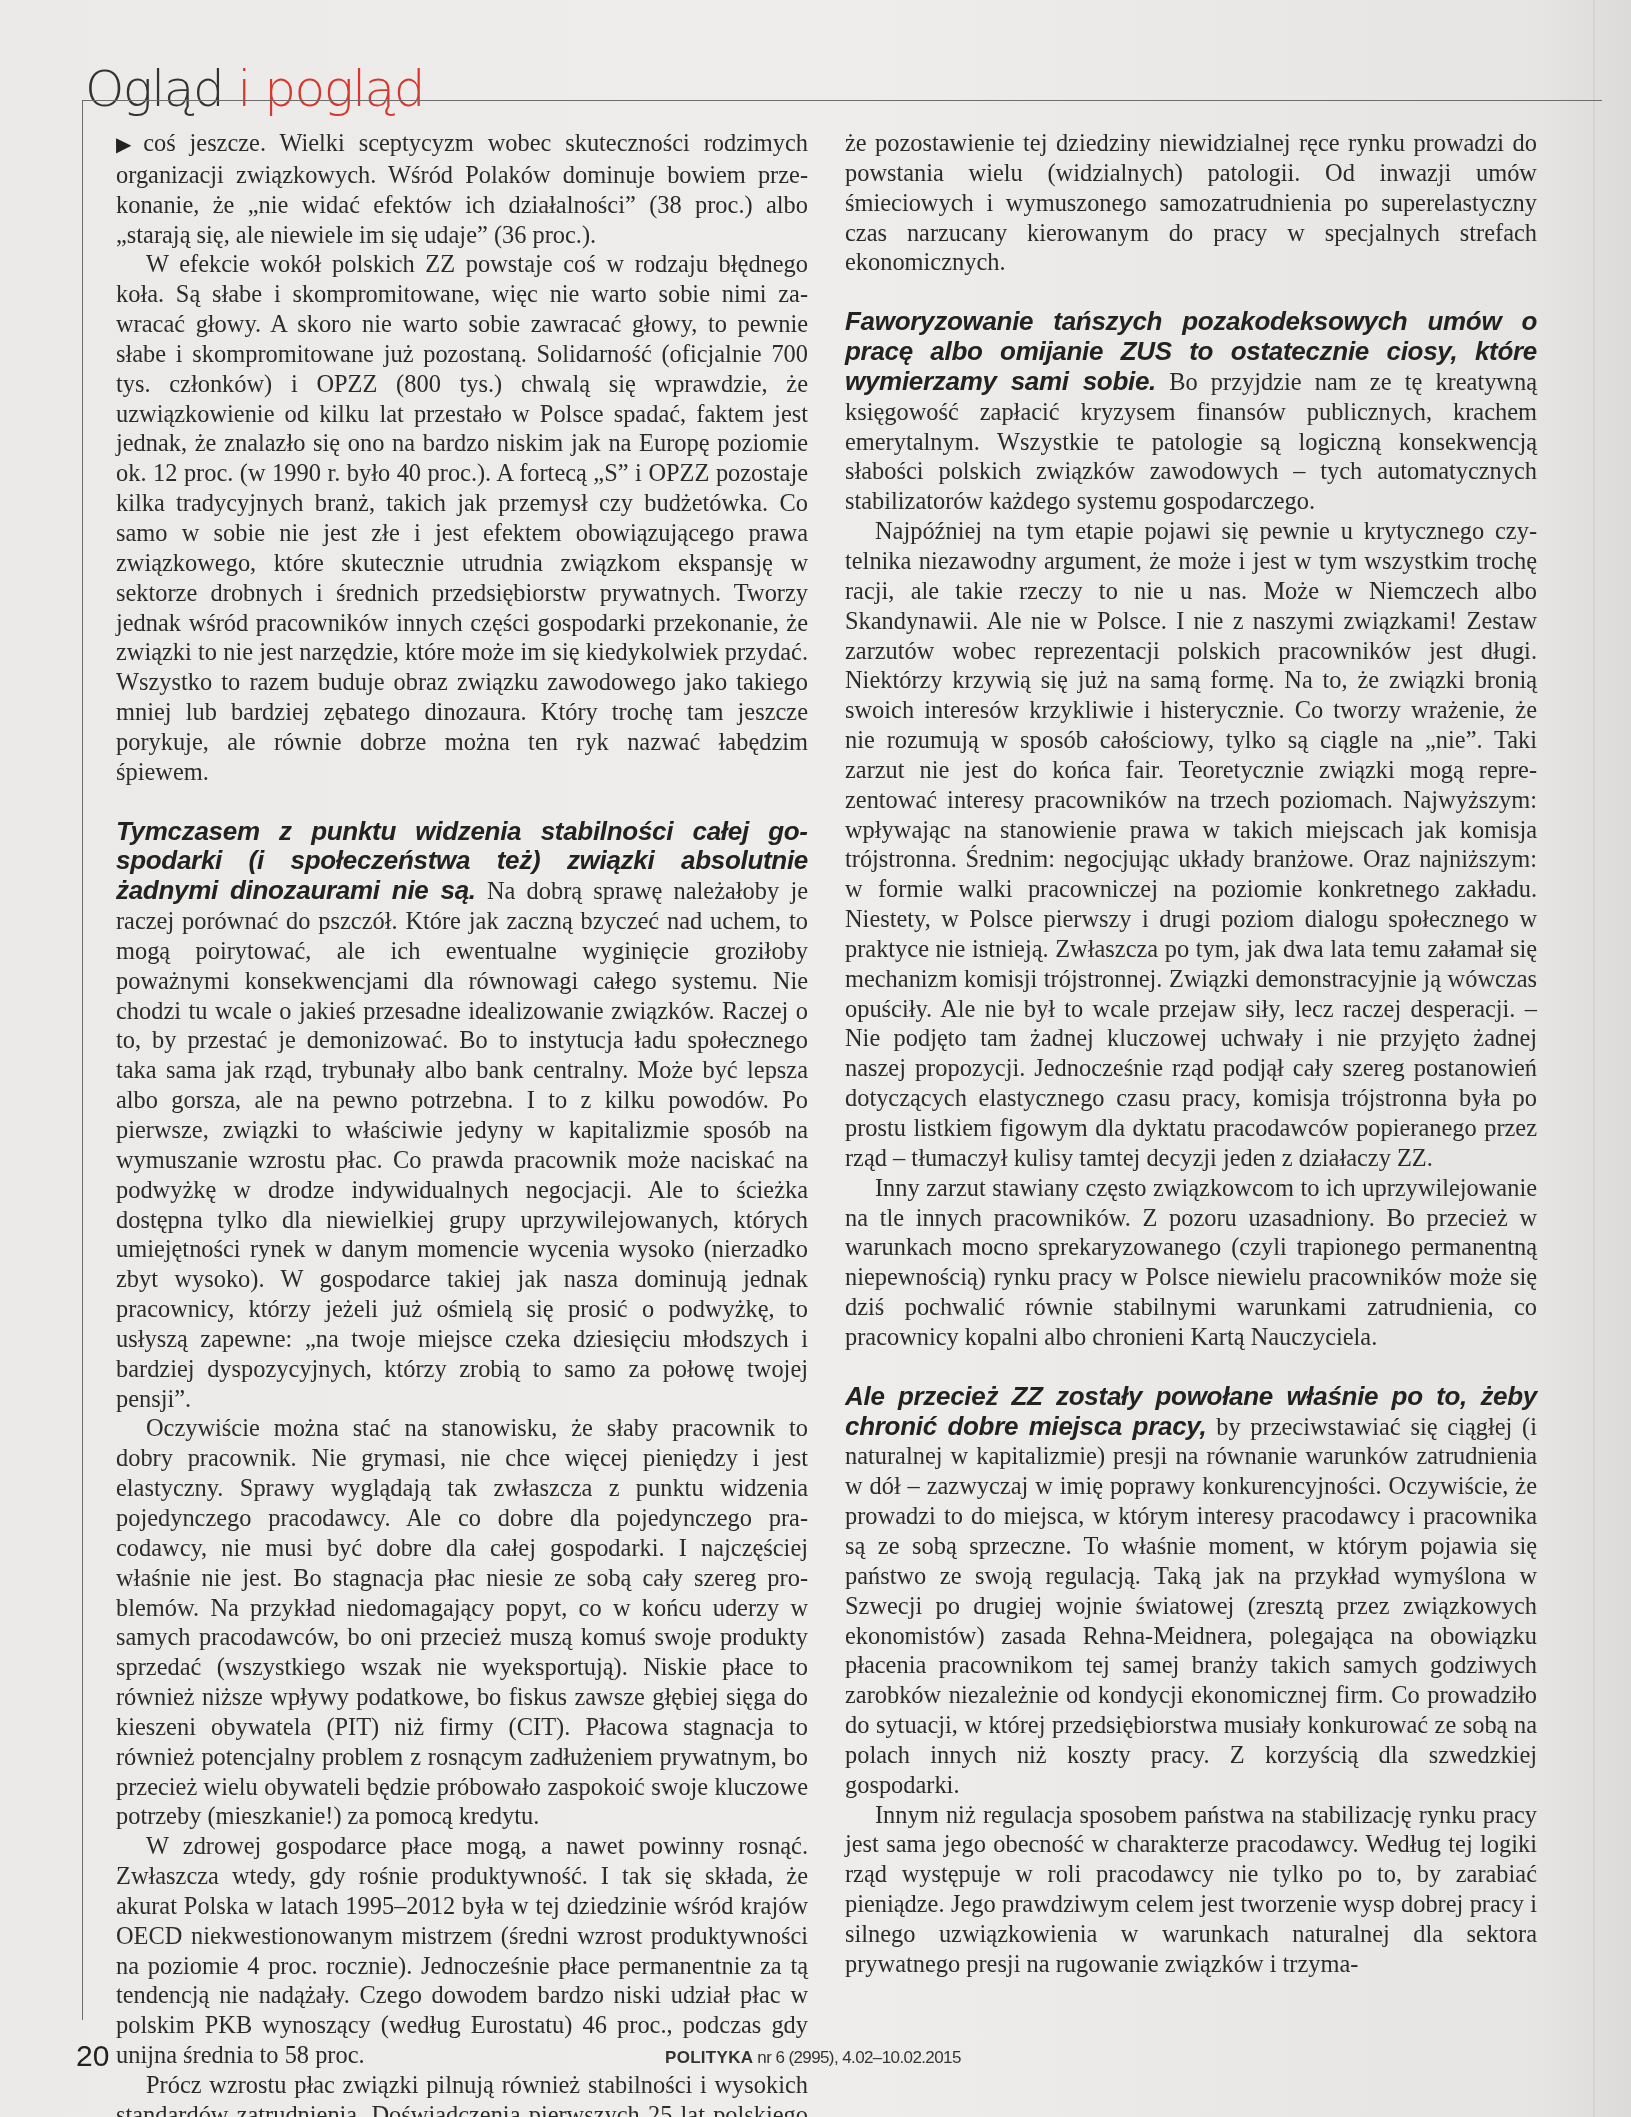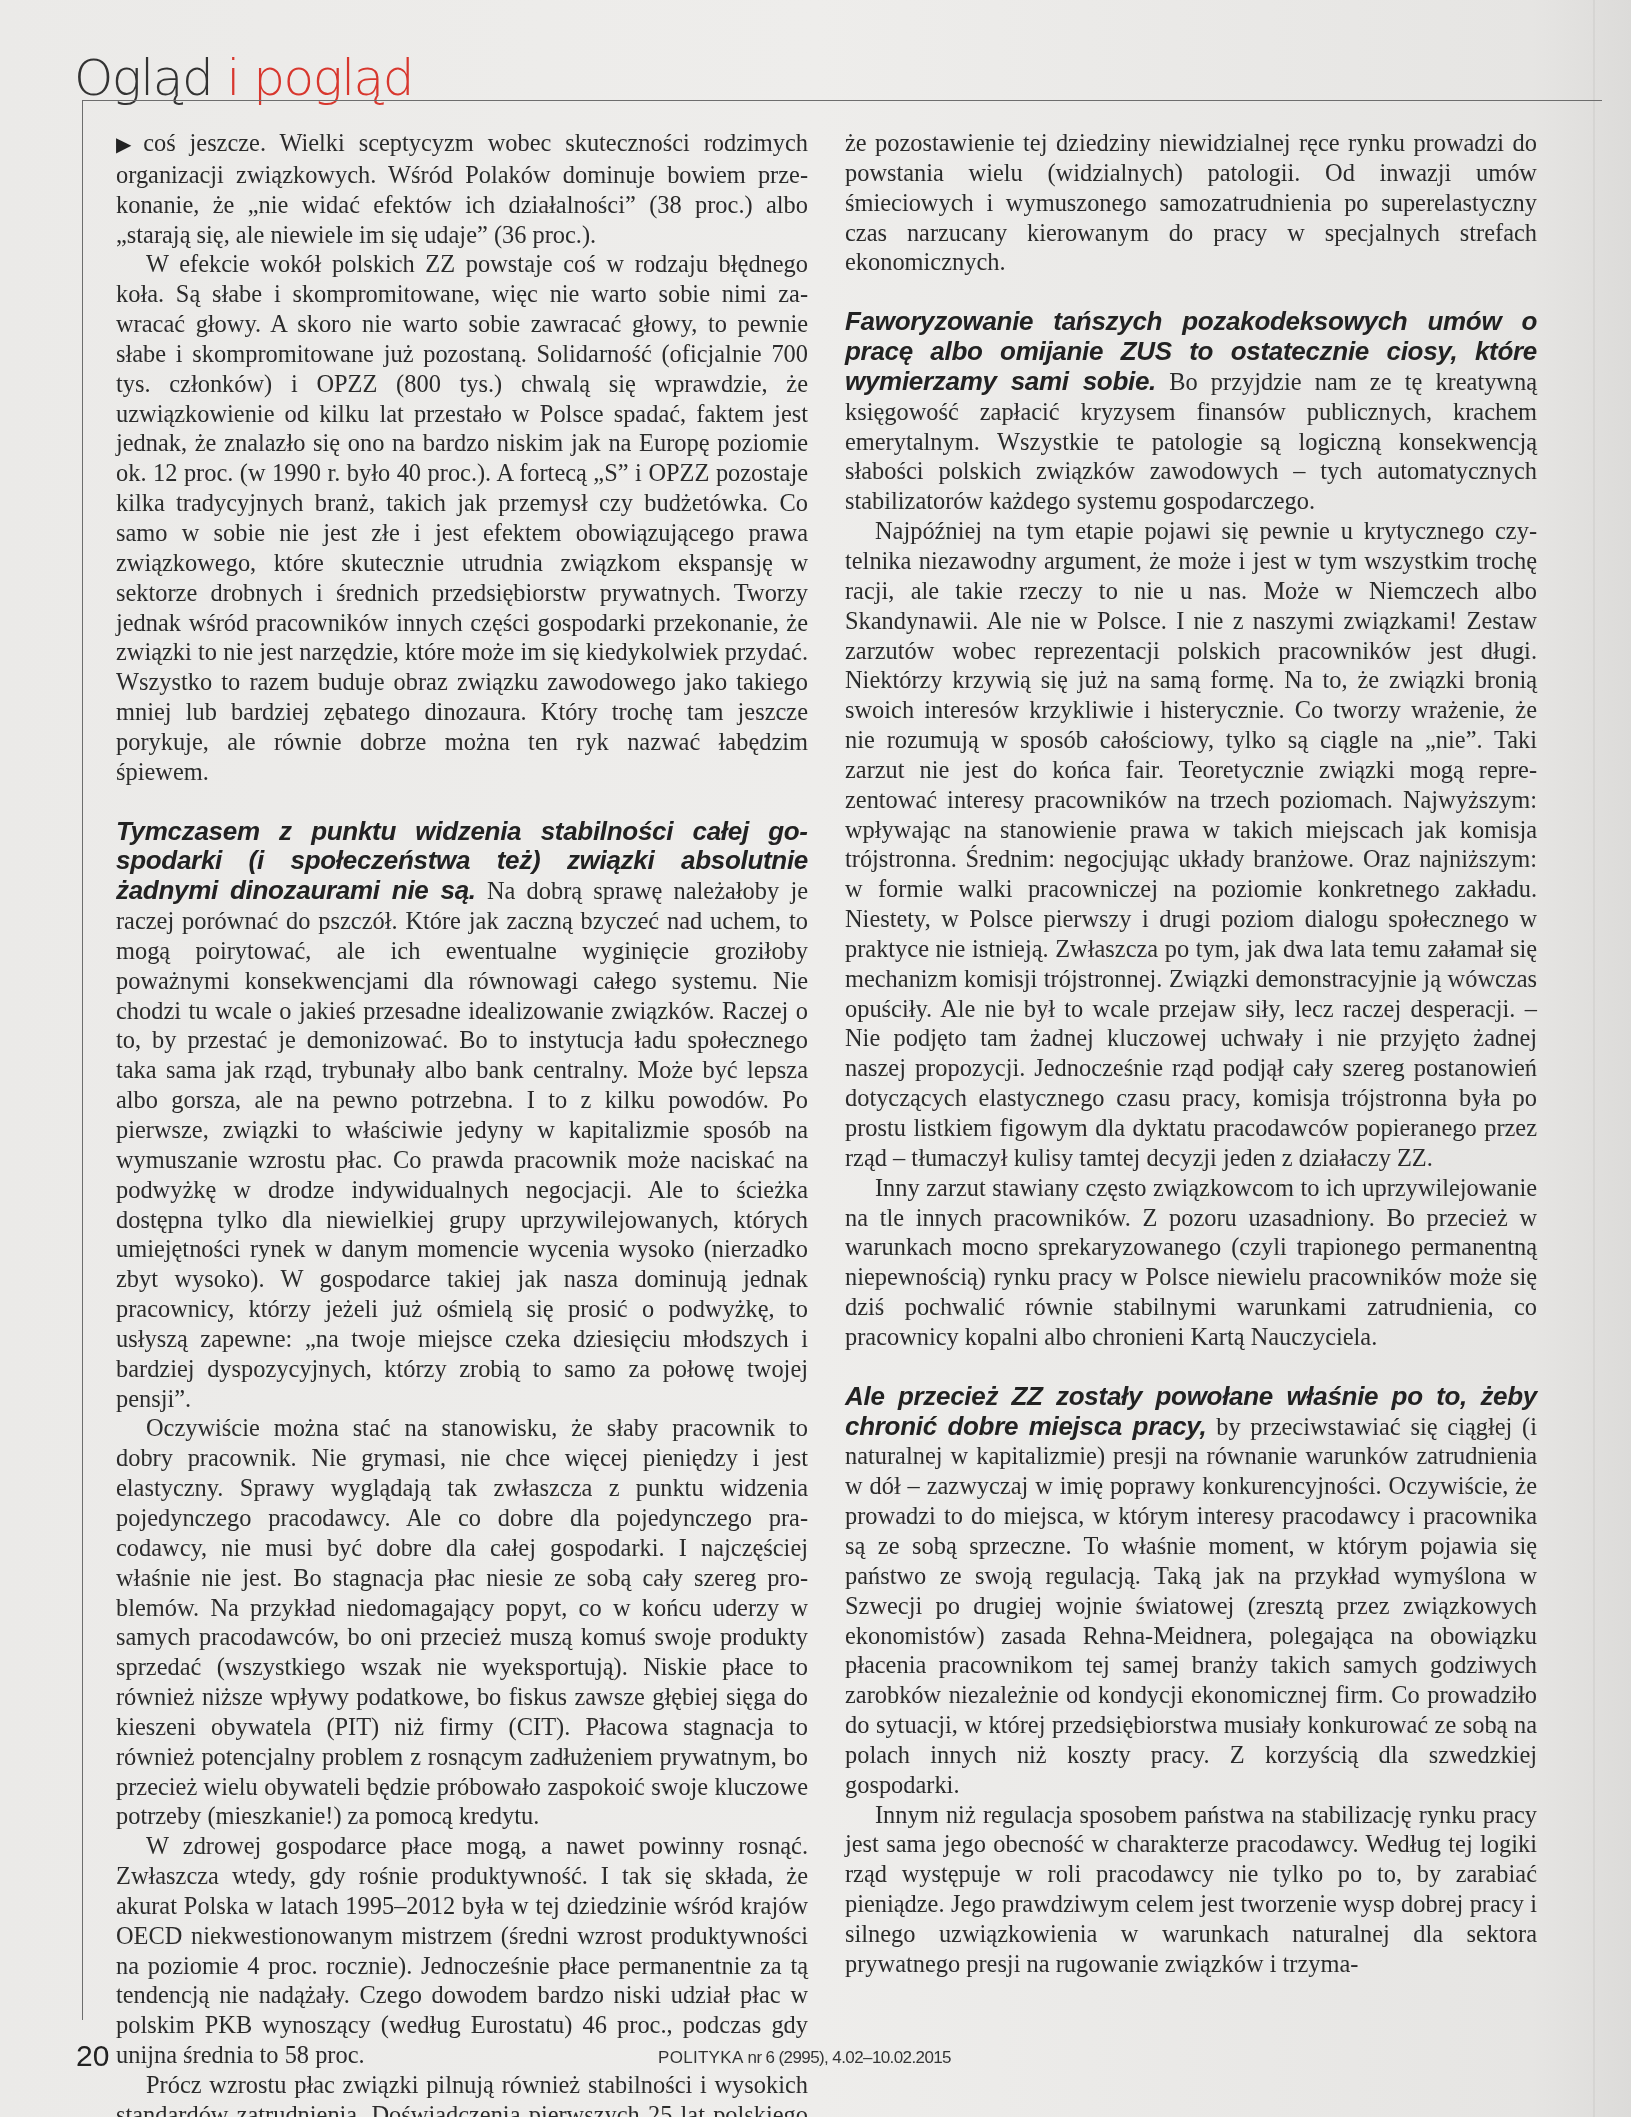--- a/index.html
+++ b/index.html
@@ -10,21 +10,21 @@
     color:#2a2a2a;
   }
   .page-shade {
     position:absolute; left:0; top:0; width:1631px; height:2117px;
     background:linear-gradient(90deg,#ebeae8 0%,#eeedeb 50%,#e6e5e3 94%,#dcdbd9 100%);
   }
   .gutter-edge {
     position:absolute; left:1593px; top:0; width:2px; height:2117px; background:#d6d5d3;
   }
   .section-title {
-    position:absolute; left:74px; top:52px; margin:0;
+    position:absolute; left:74px; top:52px; margin:11px;
     font-family:"DejaVu Sans", "Liberation Sans", sans-serif;
     font-weight:200; font-size:50px; letter-spacing:-1.5px; line-height:52px;
     color:#333; white-space:nowrap;
   }
   .section-title .accent { color:#d8372e; }
   .rule-top {
     position:absolute; left:82px; top:100px; width:1520px; height:1px; background:#6d6d6d;
   }
   .rule-left {
     position:absolute; left:82px; top:100px; width:1px; height:1920px; background:#6d6d6d;
@@ -47,21 +47,21 @@
   .footer-page {
     position:absolute; left:76px; top:2039px;
     font-family:"Liberation Sans", "DejaVu Sans", sans-serif;
     font-weight:normal; font-size:30px; color:#222;
   }
   .footer-issue {
     position:absolute; left:658px; top:2048px;
     font-family:"Liberation Sans", "DejaVu Sans", sans-serif;
     font-size:17px; color:#333; letter-spacing:-0.6px;
   }
-  .footer-issue .brand { font-weight:normal; letter-spacing:0.3px; margin-right:4px; }
+  .footer-issue .brand { font-weight:bold; letter-spacing:0.3px; margin-right:4px;margin-left:7px; }
 </style>
 </head>
 <body>
 
 <div class="page-shade"></div>
 <div class="gutter-edge"></div>
 
 <h1 class="section-title"><span>Ogląd</span> <span class="accent">i pogląd</span></h1>
 
 <div class="rule-top"></div>

